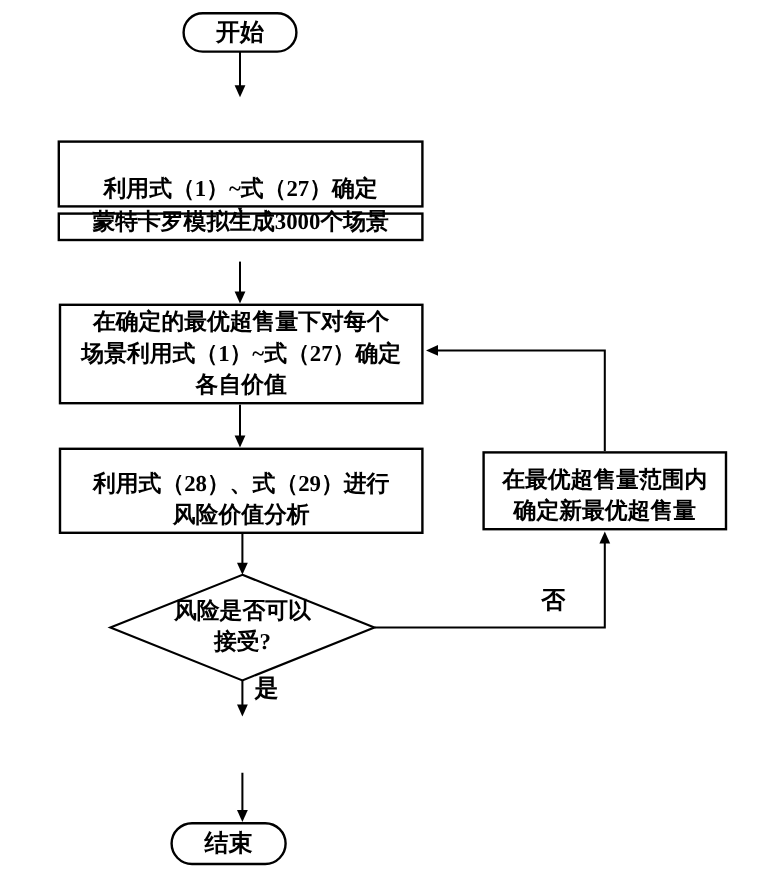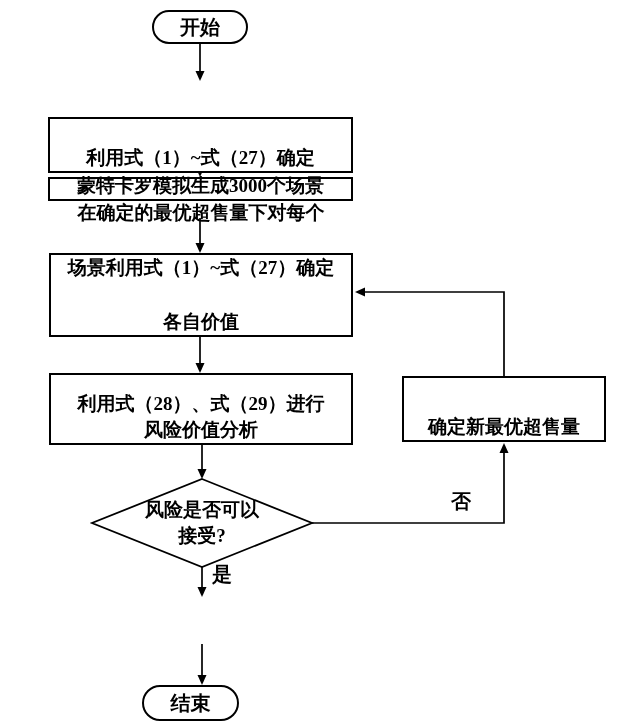--- a/index.html
+++ b/index.html
@@ -105,37 +105,38 @@
   </div>
 
   <div class="node" style="left:48px;top:81px;width:305px;height:56px;margin-top:36px;">
     <span>利用式（1）~式（27）确定</span>
   </div>
 
   <div class="node" style="left:48px;top:177px;width:305px;height:24px;">
     <span>蒙特卡罗模拟生成3000个场景</span>
   </div>
 
-  <div class="node" style="left:49px;top:253px;width:304px;height:84px;gap:28px;">
+  <div class="node" style="left:49px;top:253px;width:304px;height:84px;">
     <span>在确定的最优超售量下对每个</span>
     <span>场景利用式（1）~式（27）确定</span>
     <span>各自价值</span>
   </div>
 
   <div class="node" style="left:49px;top:373px;width:304px;height:72px;">
     <span>利用式（28）、式（29）进行</span>
     <span>风险价值分析</span>
   </div>
 
   <div class="diamond-text" style="left:122px;top:494px;width:160px;height:58px;">
     <span>风险是否可以</span>
     <span>接受?</span>
   </div>
 
   <div class="node" style="left:402px;top:376px;width:204px;height:66px;">
+    <span>在最优超售量范围内</span>
     <span>确定新最优超售量</span>
   </div>
 
 
   <div class="node terminal" style="left:142px;top:685px;width:97px;height:36px;font-family:Liberation Mono, monospace;">
     <span>结束</span>
   </div>
 
   <div class="edge-label" style="left:212px;top:564px;">是</div>
   <div class="edge-label" style="left:451px;top:491px;">否</div>

